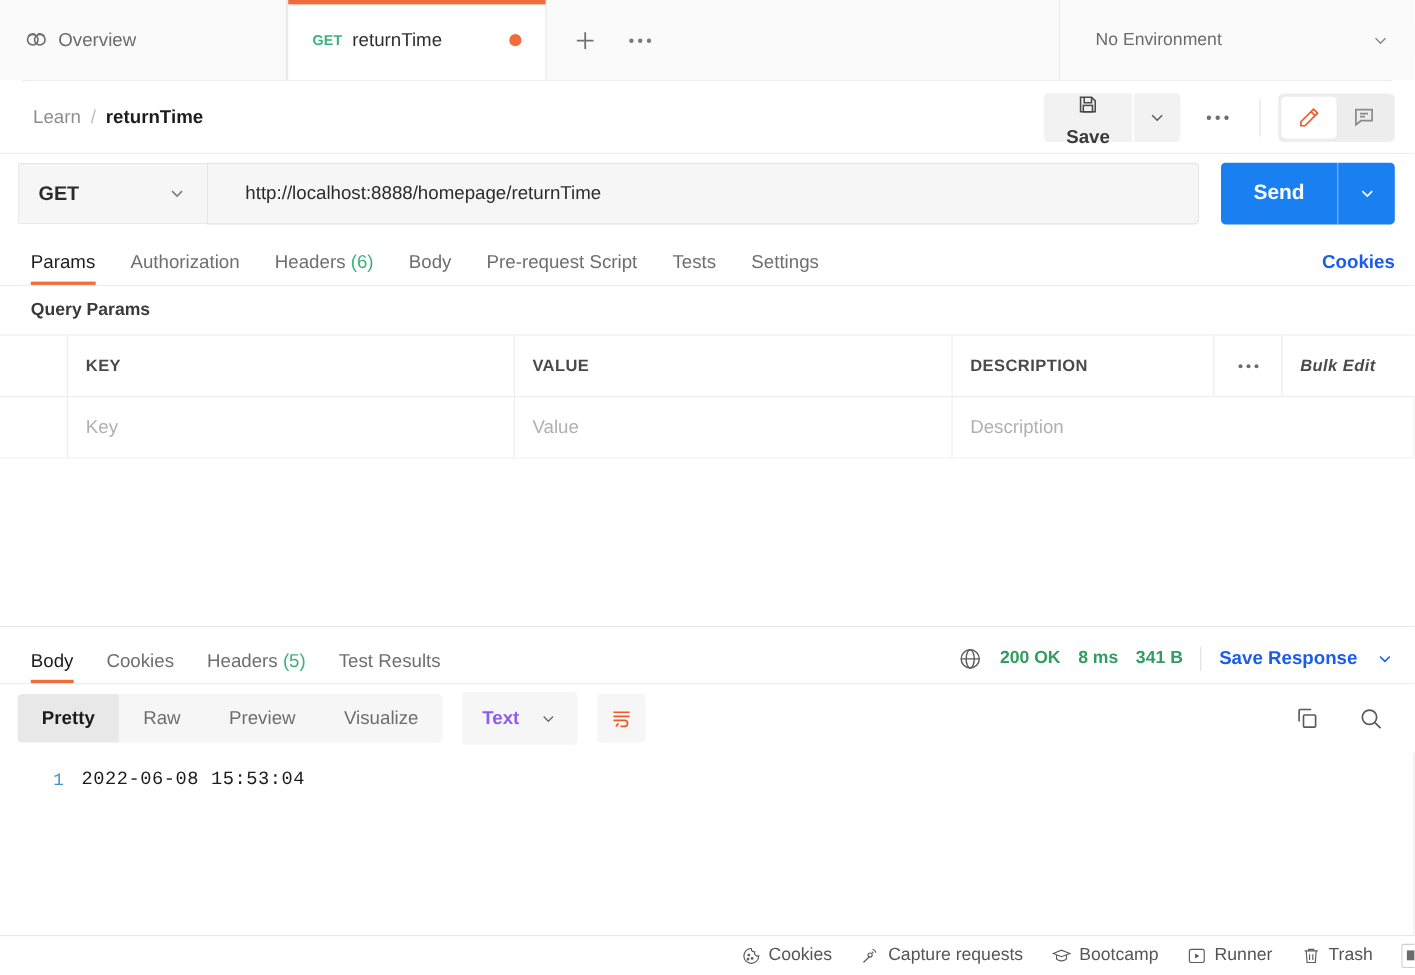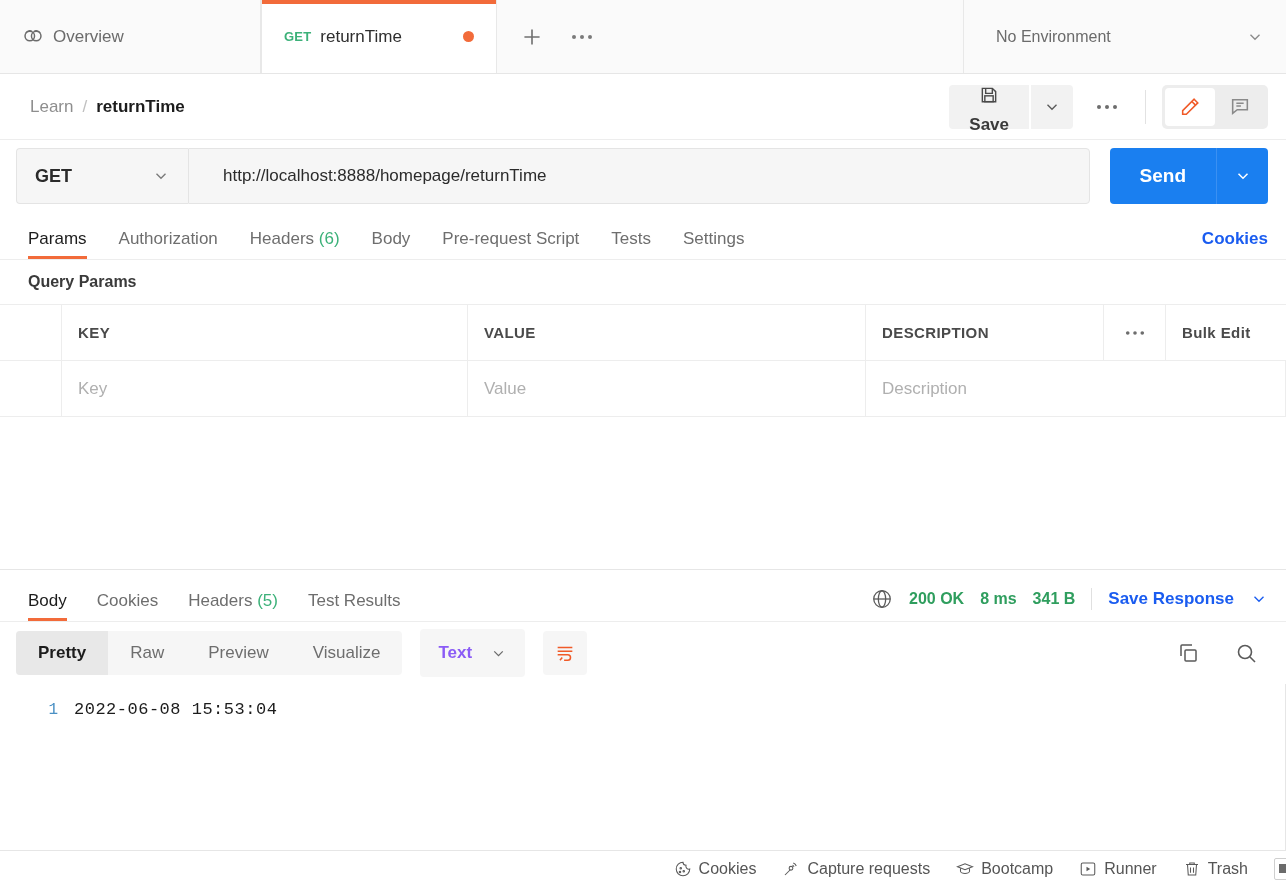--- a/index.html
+++ b/index.html
@@ -12,20 +12,21 @@
   }
   body { display: flex; flex-direction: column; }
 
   
   .tabbar {
     height: 74px; flex: 0 0 74px;
     display: flex; align-items: stretch;
     background: #fafafa;
     border-bottom: 1px solid #e6e6e6;
     position: relative;
+    border-radius: 27px;
   }
   .tab {
     display: flex; align-items: center; gap: 9px;
     padding: 0 22px;
     border-right: 1px solid #e8e8e8;
     font-size: 17px; color: #6b6b6b;
     background: #fafafa;
     position: relative;
     min-width: 0;
   }
@@ -174,21 +175,21 @@
   .prow { display: flex; border-bottom: 1px solid #ededed; }
   .pcell {
     padding: 0 16px; height: 55px; display: flex; align-items: center;
     border-right: 1px solid #ededed; font-size: 17px;
   }
   .pcell.chk { width: 62px; border-right: 1px solid #ededed; }
   .pcell.key { width: 406px; }
   .pcell.val { width: 398px; }
   .pcell.desc { flex: 1; }
   .pcell.dots3 { width: 62px; justify-content: center; color: #6d6d6d; }
-  .pcell.bulk { width: 120px; border-right: none; color: #1c1c1c; font-weight: 700; font-size: 16px; cursor: pointer; }
+  .pcell.bulk { width: 120px; border-right: none; color: #1c1c1c; font-weight: 700; font-size: 16px; cursor: pointer; font-style: italic; }
   .hdr .pcell { font-size: 15px; font-weight: 700; color: #4a4a4a; letter-spacing: .4px; }
   .ph { color: #b0b0b0; }
   .params-fill { flex: 1; background: #fff; }
 
   
   .respdiv { height: 1px; background: #e6e6e6; }
   .resptabs {
     flex: 0 0 52px; display: flex; align-items: flex-end;
     padding: 0 18px 0 14px;
     border-bottom: 1px solid #ededed;

